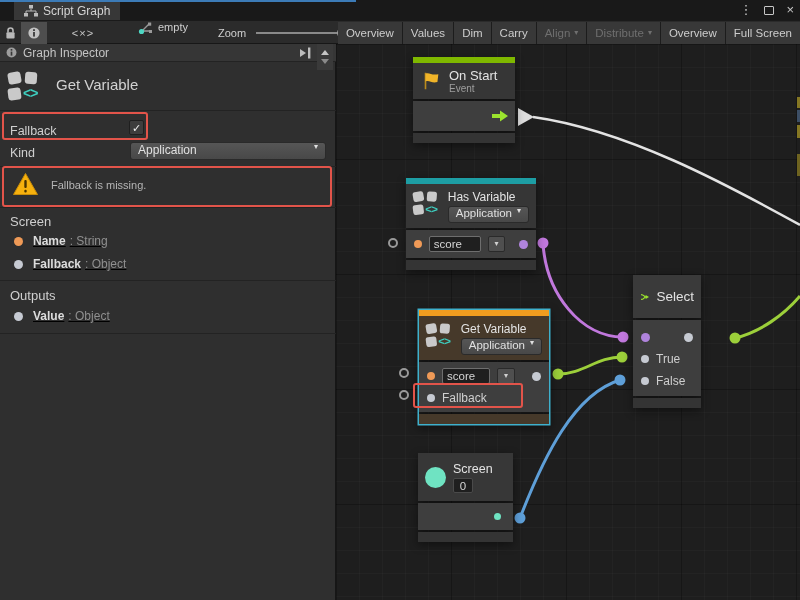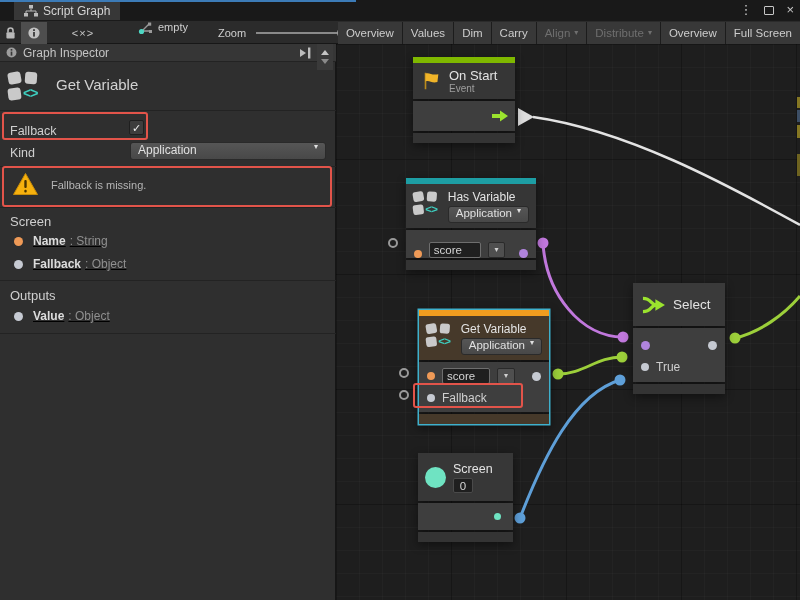--- a/index.html
+++ b/index.html
@@ -88,21 +88,21 @@
       linear-gradient(rgba(0,0,0,0.38) 1px, transparent 1px),
       linear-gradient(90deg, rgba(0,0,0,0.38) 1px, transparent 1px),
       linear-gradient(rgba(255,255,255,0.025) 1px, transparent 1px),
       linear-gradient(90deg, rgba(255,255,255,0.025) 1px, transparent 1px);
     background-size:115px 115px,115px 115px,23px 23px,23px 23px; overflow:hidden; }
   .wires { position:absolute; left:0; top:0; z-index:1; }
 
   .node { position:absolute; z-index:3; filter:drop-shadow(0 3px 5px rgba(0,0,0,0.45)); }
   .node .strip { height:6px; }
   .node .head { background:#363636; display:flex; align-items:center; gap:7px; padding:0 7px; margin-top:0; }
-  .node .body { background:#3e3e3e; margin-top:2px;align-items:flex-end; }
+  .node .body { background:#3e3e3e; margin-top:2px; }
   .node .foot { background:#343434; margin-top:2px; height:10px; }
   .node .title { color:#e3e3e3; font-size:13px; }
   .node .sub { color:#9e9e9e; font-size:10px; }
   .brow { display:flex; align-items:center; gap:7px; padding:0 8px; height:22px; }
   .field { background:#1f1f1f; border:1px solid #6e6e6e; border-radius:2px; color:#d5d5d5;
     font-size:11.5px; height:16px; padding:0 4px; font-family:inherit; }
   .mini-dd { background:#4f4f4f; border:1px solid #2a2a2a; border-radius:2px; width:18px; height:16px;
     display:flex; align-items:center; justify-content:center; color:#d0d0d0; }
   .node-dd { height:17px; font-size:11.5px; gap:5px; }
   .hollow { position:absolute; width:10px; height:10px; border:2px solid #9a9a9a; border-radius:50%; z-index:2; }
@@ -377,39 +377,43 @@
       </div>
       <div class="brow">
         <span class="dot" style="background:#c6cad2; width:8px; height:8px"></span>
         <span style="color:#d0d0d0; font-size:12px">Fallback</span>
       </div>
     </div>
     <div class="foot" style="background:#46392a"></div>
   </div>
   <div class="ann ann-canvas" style="left:77px; top:339px; width:110px; height:25px; z-index:6"></div>
 
-  <div class="node" style="left:297px; top:239px; width:92px">
+  <div class="node" style="left:297px; top:231px; width:68px">
     <div class="head" style="height:43px; background:#3a3a3a">
       <svg width="26" height="22" viewBox="0 0 27 23">
         <path d="M3 4.5 C12 4.5 11 11.5 17 11.5" stroke="#9be32e" stroke-width="3.4" fill="none"></path>
         <path d="M3 18.5 C12 18.5 11 11.5 17 11.5" stroke="#9be32e" stroke-width="3.4" fill="none"></path>
         <polygon points="16,5.5 26,11.5 16,17.5" fill="#9be32e"></polygon>
       </svg>
       <div class="title" style="font-size:13.5px">Select</div>
     </div>
     <div class="body" style="padding:6px 0 4px 0">
       <div class="brow">
         <span class="dot" style="background:#b084dd"></span>
         <span class="spacer"></span>
         <span class="dot" style="background:#c6cad2"></span>
       </div>
       <div class="brow">
         <span class="dot" style="background:#c6cad2; width:8px; height:8px"></span>
         <span style="color:#cfcfcf; font-size:12px">True</span>
       </div>
+      <div class="brow">
+        <span class="dot" style="background:#c6cad2; width:8px; height:8px"></span>
+        <span style="color:#cfcfcf; font-size:12px">False</span>
+      </div>
     </div>
     <div class="foot"></div>
   </div>
 
   <div class="node" style="left:82px; top:409px; width:95px">
     <div class="head" style="height:48px; background:#373737">
       <span style="width:21px; height:21px; border-radius:50%; background:#6fe3c2; flex:none"></span>
       <div>
         <div class="title" style="font-size:12.5px">Screen</div>
         <div class="field" style="width:20px; height:15px; margin-top:2px; text-align:center; border-color:#4a4a4a; line-height:14px">0</div>

